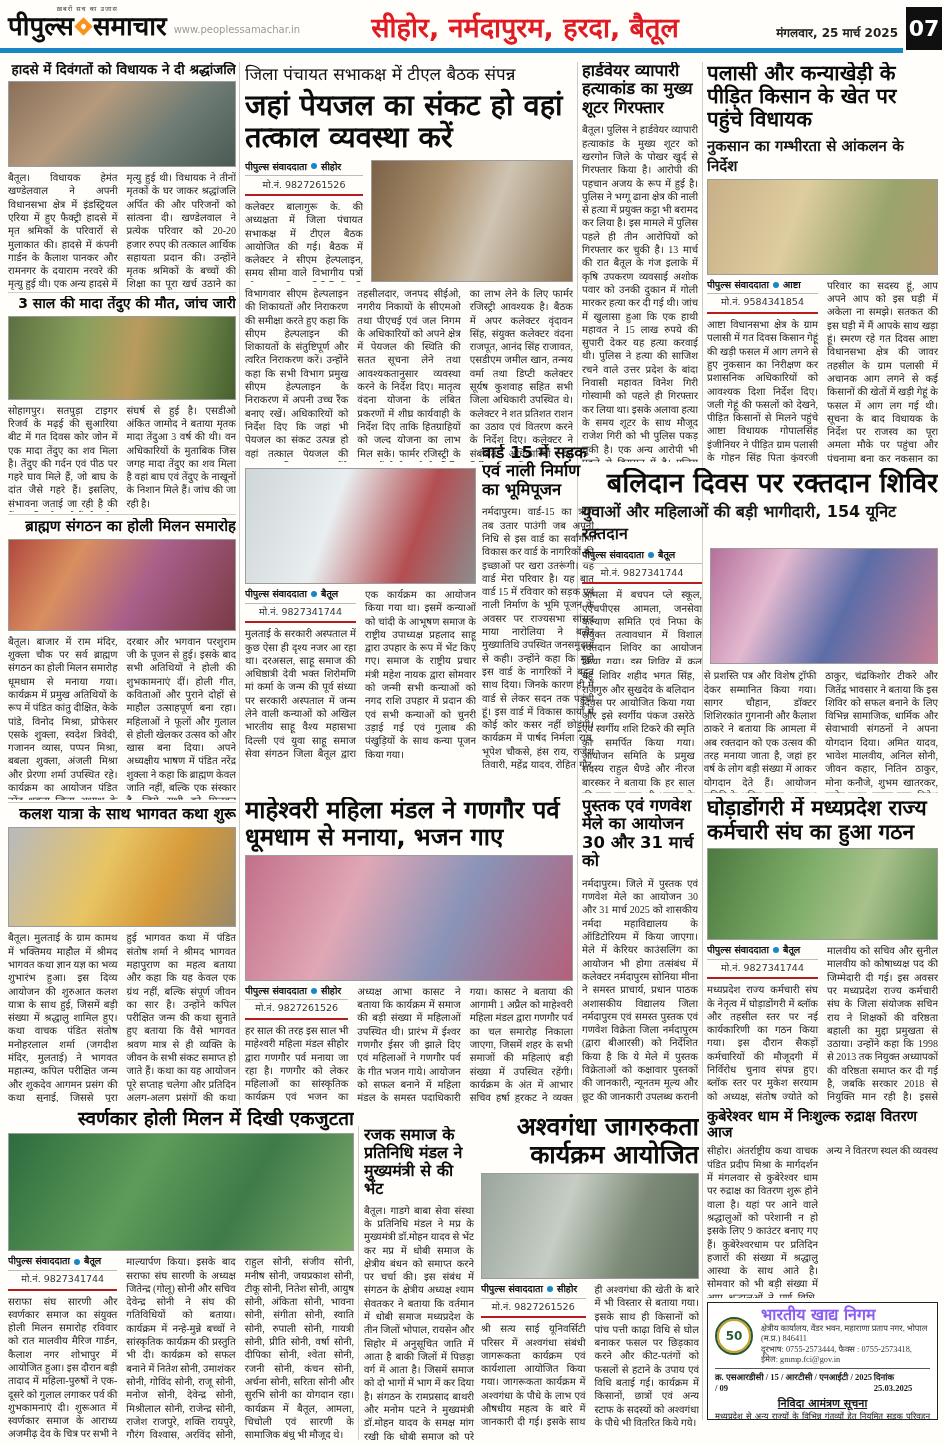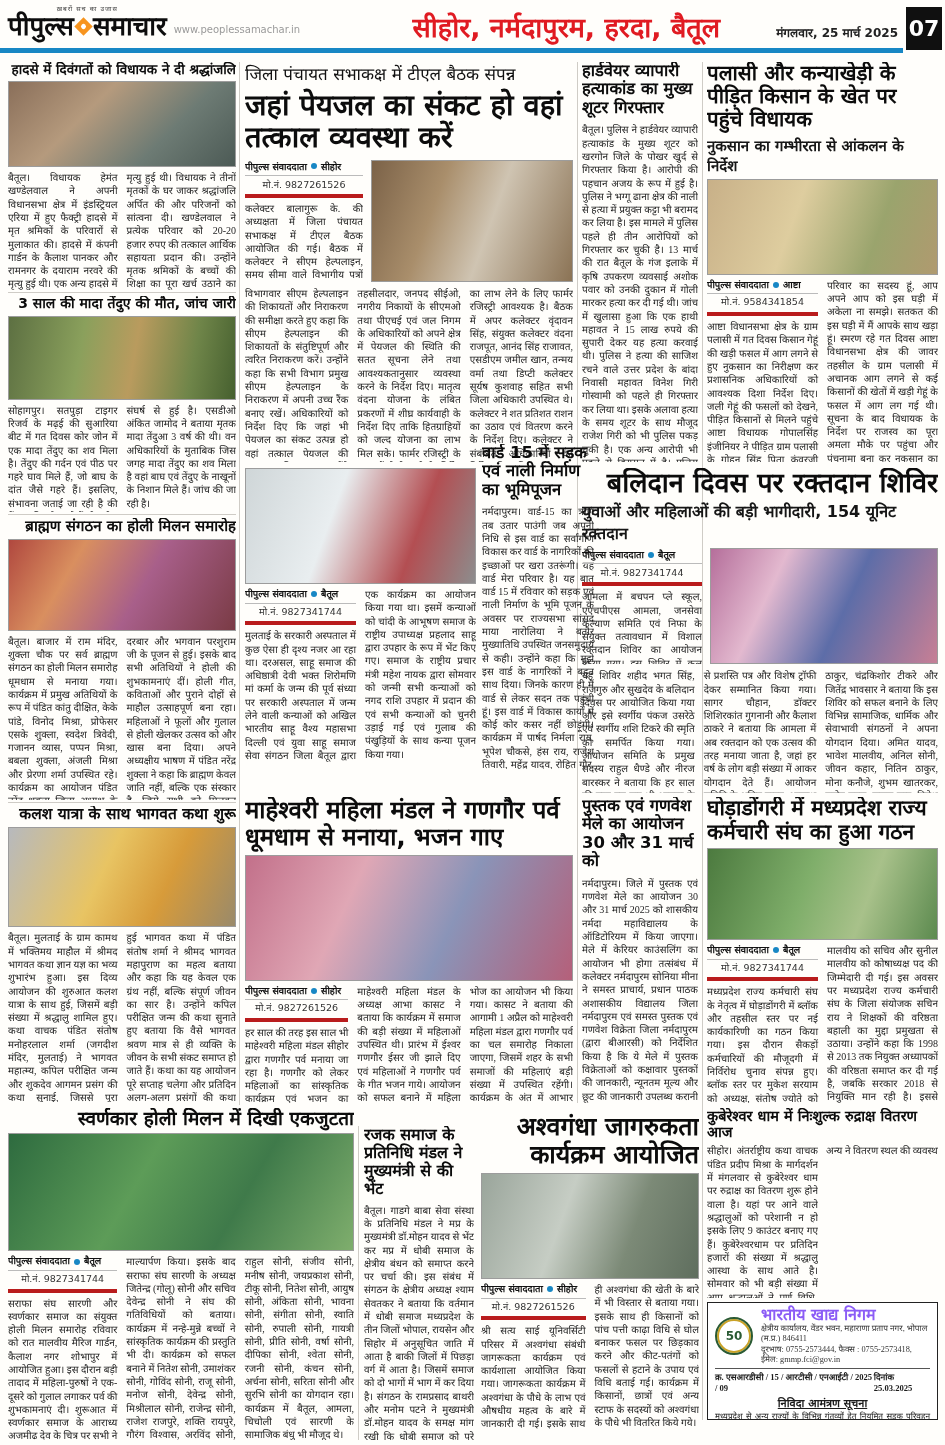--- a/index.html
+++ b/index.html
@@ -8,39 +8,39 @@
   
   #masthead{position:absolute;left:0;top:0;width:945px;height:47px;}
   .logo-wrap{position:absolute;left:8px;top:4px;display:flex;align-items:flex-end;}
   .logo-stack{display:flex;flex-direction:column;align-items:center;}
   .logo-tagline{font-size:6.5px;letter-spacing:1px;color:#444;font-family:"DejaVu Sans",sans-serif;}
   .logo-line{display:flex;align-items:center;gap:3px;}
   .logo-txt{font-family:"DejaVu Sans",sans-serif;font-weight:bold;font-size:26px;line-height:1;color:#0d0d0d;}
   .logo-diamond{width:13px;height:13px;background:#f7941d;transform:rotate(45deg);position:relative;}
   .logo-diamond::after{content:"";position:absolute;left:4px;top:4px;width:5px;height:5px;background:#fff;border-radius:50%;}
   .site-url{font-family:"DejaVu Sans",sans-serif;font-size:10px;color:#9a9a9a;margin-left:7px;margin-bottom:4px;}
-  .edition{position:absolute;left:330px;top:8px;width:390px;text-align:right;
+  .edition{position:absolute;left:330px;top:8px;width:390px;text-align:center;
            font-family:"DejaVu Sans",sans-serif;font-weight:bold;font-size:27px;color:#e01b22;}
   .issue-date{position:absolute;left:760px;top:24px;width:138px;text-align:right;
               font-family:"DejaVu Sans",sans-serif;font-weight:bold;font-size:12px;color:#222;}
   .pagebox{position:absolute;left:906px;top:7px;width:36px;height:43px;background:#101010;color:#fff;
            font-family:"DejaVu Sans",sans-serif;font-weight:bold;font-size:22px;display:flex;align-items:center;justify-content:center;}
   .bluebar{position:absolute;left:0;top:48px;width:903px;height:5px;background:#1887c4;}
   
   .art{position:absolute;overflow:hidden;display:flex;flex-direction:column;}
   .hl{font-family:"DejaVu Sans",sans-serif;font-weight:bold;color:#0c0c0c;line-height:1.12;margin:0 0 4px 0;}
   .hl-c{text-align:right;}
   .kicker{font-family:"DejaVu Sans",sans-serif;font-weight:normal;font-size:17px;color:#111;margin:0 0 4px 0;}
   .subhead{font-family:"DejaVu Sans",sans-serif;font-weight:bold;color:#161616;margin:0 0 4px 0;}
   .body{ text-align:justify;font-size:10px;line-height:1.33;color:#232323;overflow:hidden;flex:1;}
   .cols2{column-count:2;column-gap:9px;}
   .cols3{column-count:3;column-gap:9px;}
   .photo{border:1px solid #9c9c9c;flex:none;box-sizing:border-box;}
   .byline{font-family:"DejaVu Sans",sans-serif;font-size:9.5px;font-weight:bold;color:#111;
-          border-bottom:4px solid #b91c1c;margin-bottom:4px;padding-bottom:3px;break-inside:avoid;}
+          border-bottom:2px solid #b91c1c;margin-bottom:4px;padding-bottom:3px;break-inside:avoid;}
   .byline .bl1{border-bottom:1px solid #bbb;padding-bottom:2px;margin-bottom:2px;display:flex;align-items:center;gap:4px;}
   .byline .bl2{font-weight:normal;color:#333;text-align:center;}
   .dot{width:6px;height:6px;border-radius:50%;background:#1887c4;display:inline-block;flex:none;}
   .row{display:flex;gap:8px;flex:none;}
   .vrule{position:absolute;width:1px;background:#cfccc6;}
   .hrule{position:absolute;height:1px;background:#cfccc6;}
   
   .ph-tribute{background:linear-gradient(135deg,#8a6f5a,#b59a7d 35%,#6d7b74 68%,#4c5a55);}
   .ph-leopard{background:linear-gradient(100deg,#5d7042,#8aa05c 32%,#b99b5e 55%,#6f8549 80%,#46602f);}
   .ph-brahmin{background:linear-gradient(120deg,#b0483f,#d98f5f 28%,#a85f8a 58%,#7a3b45);}

